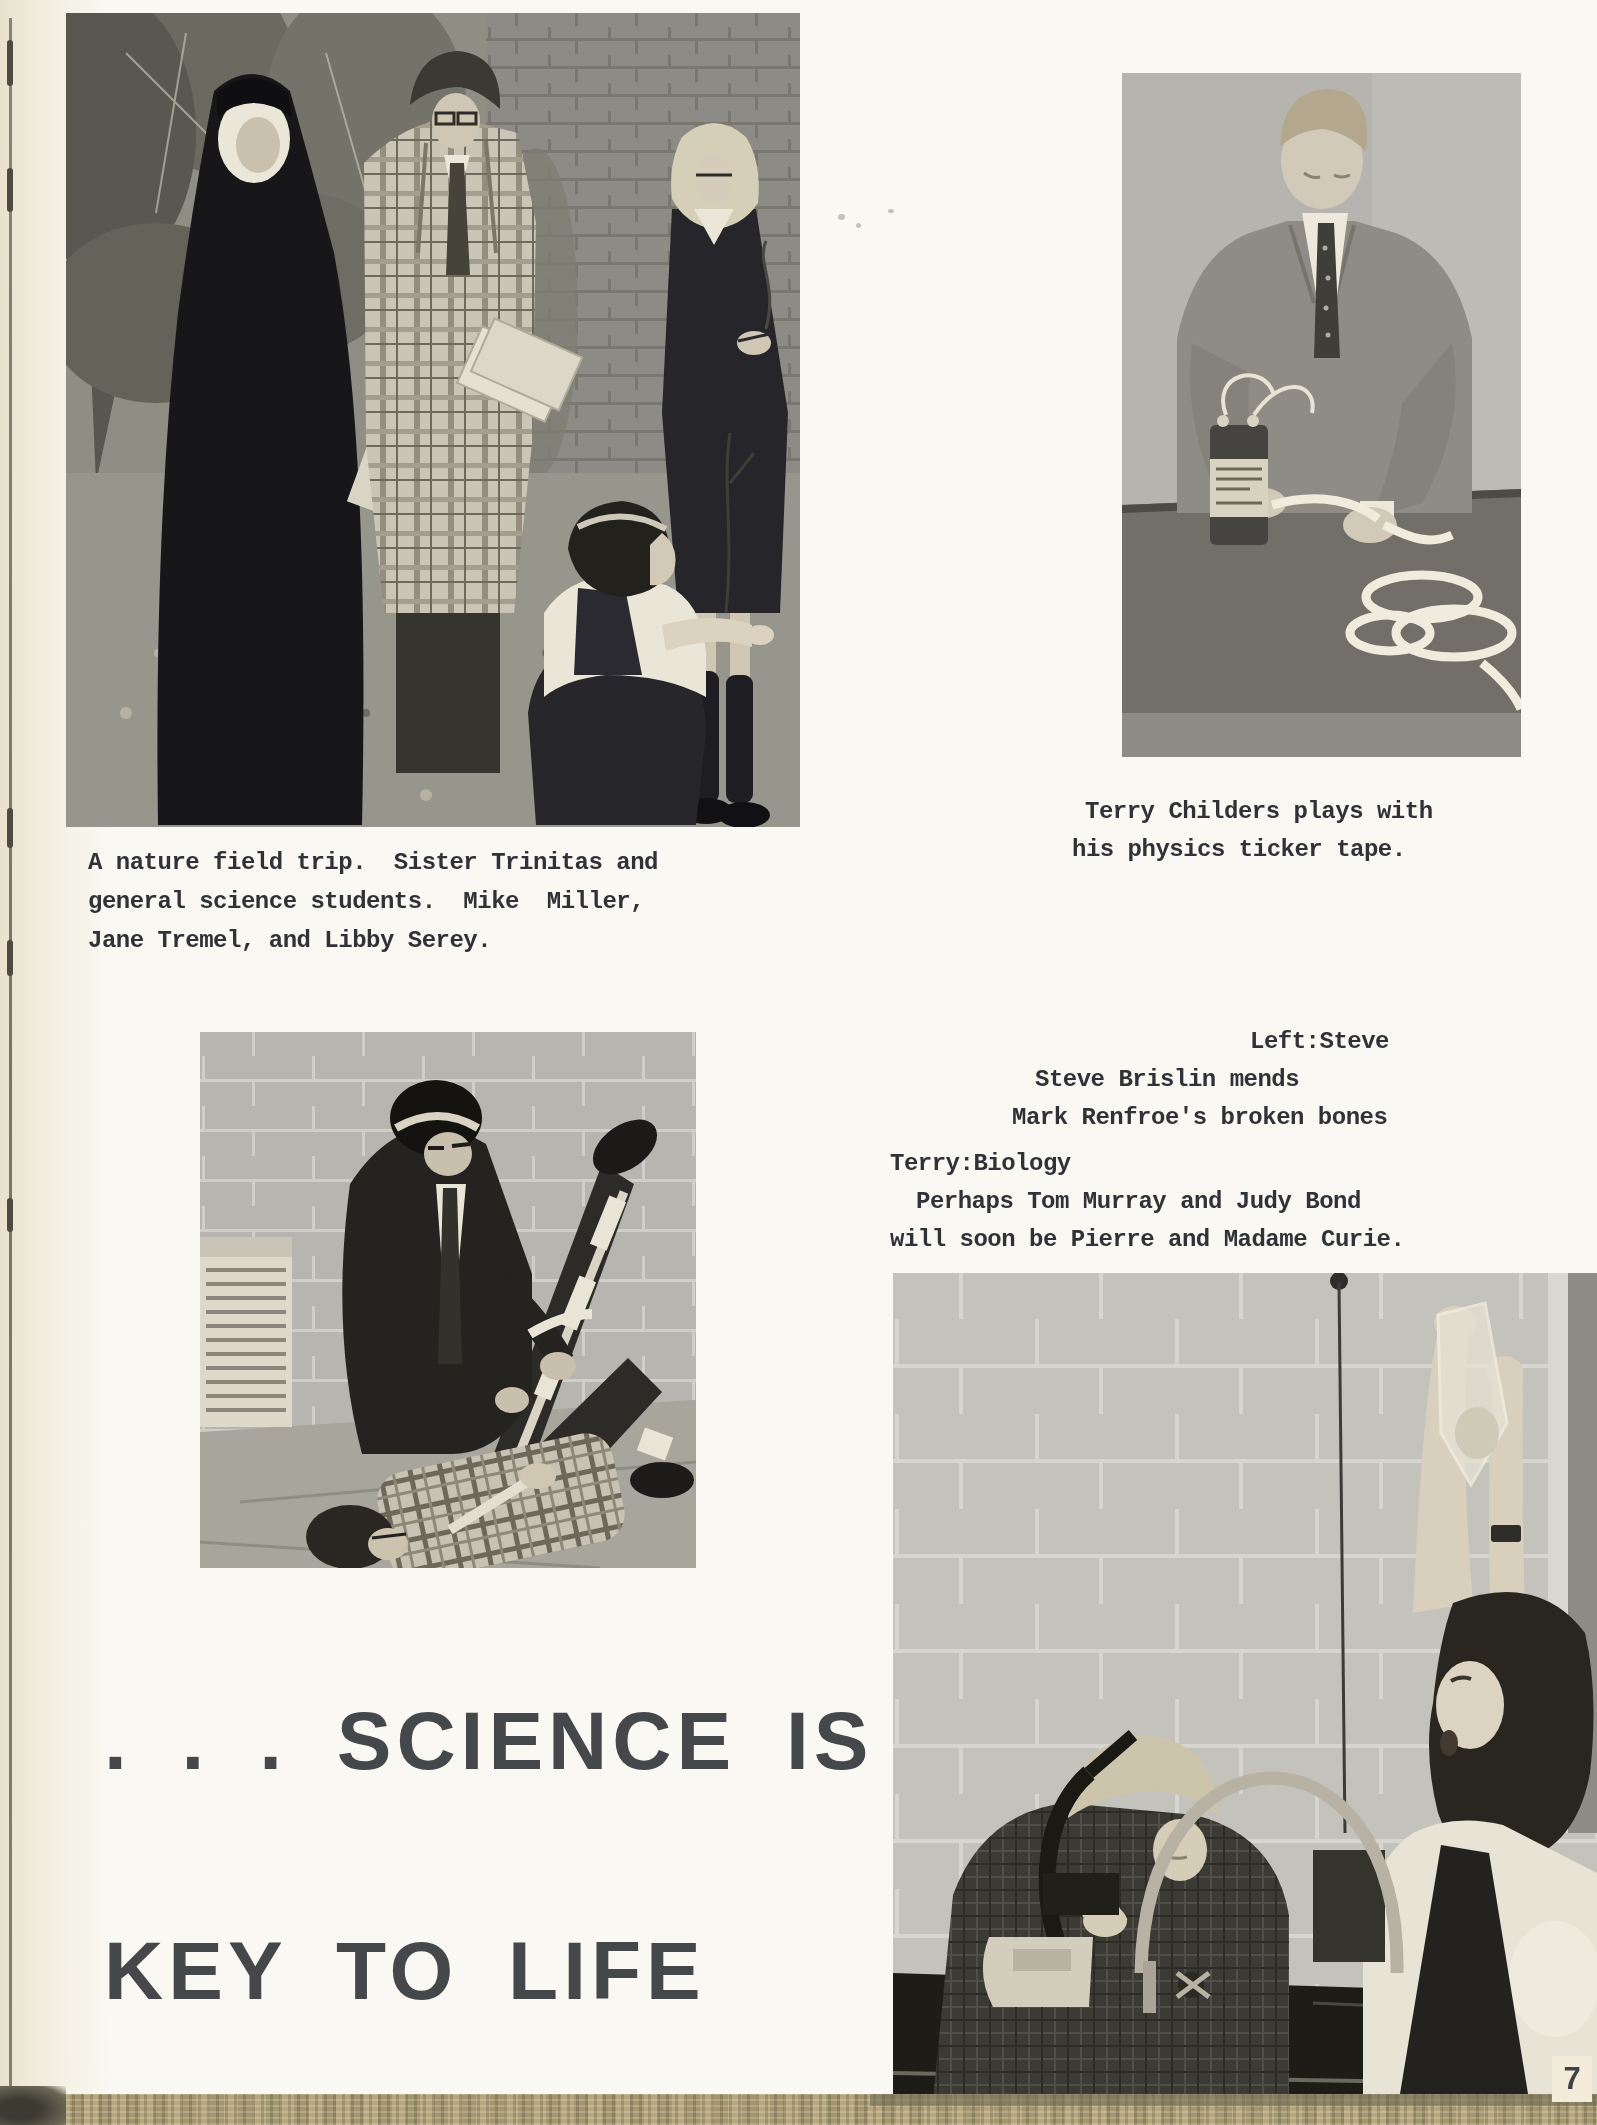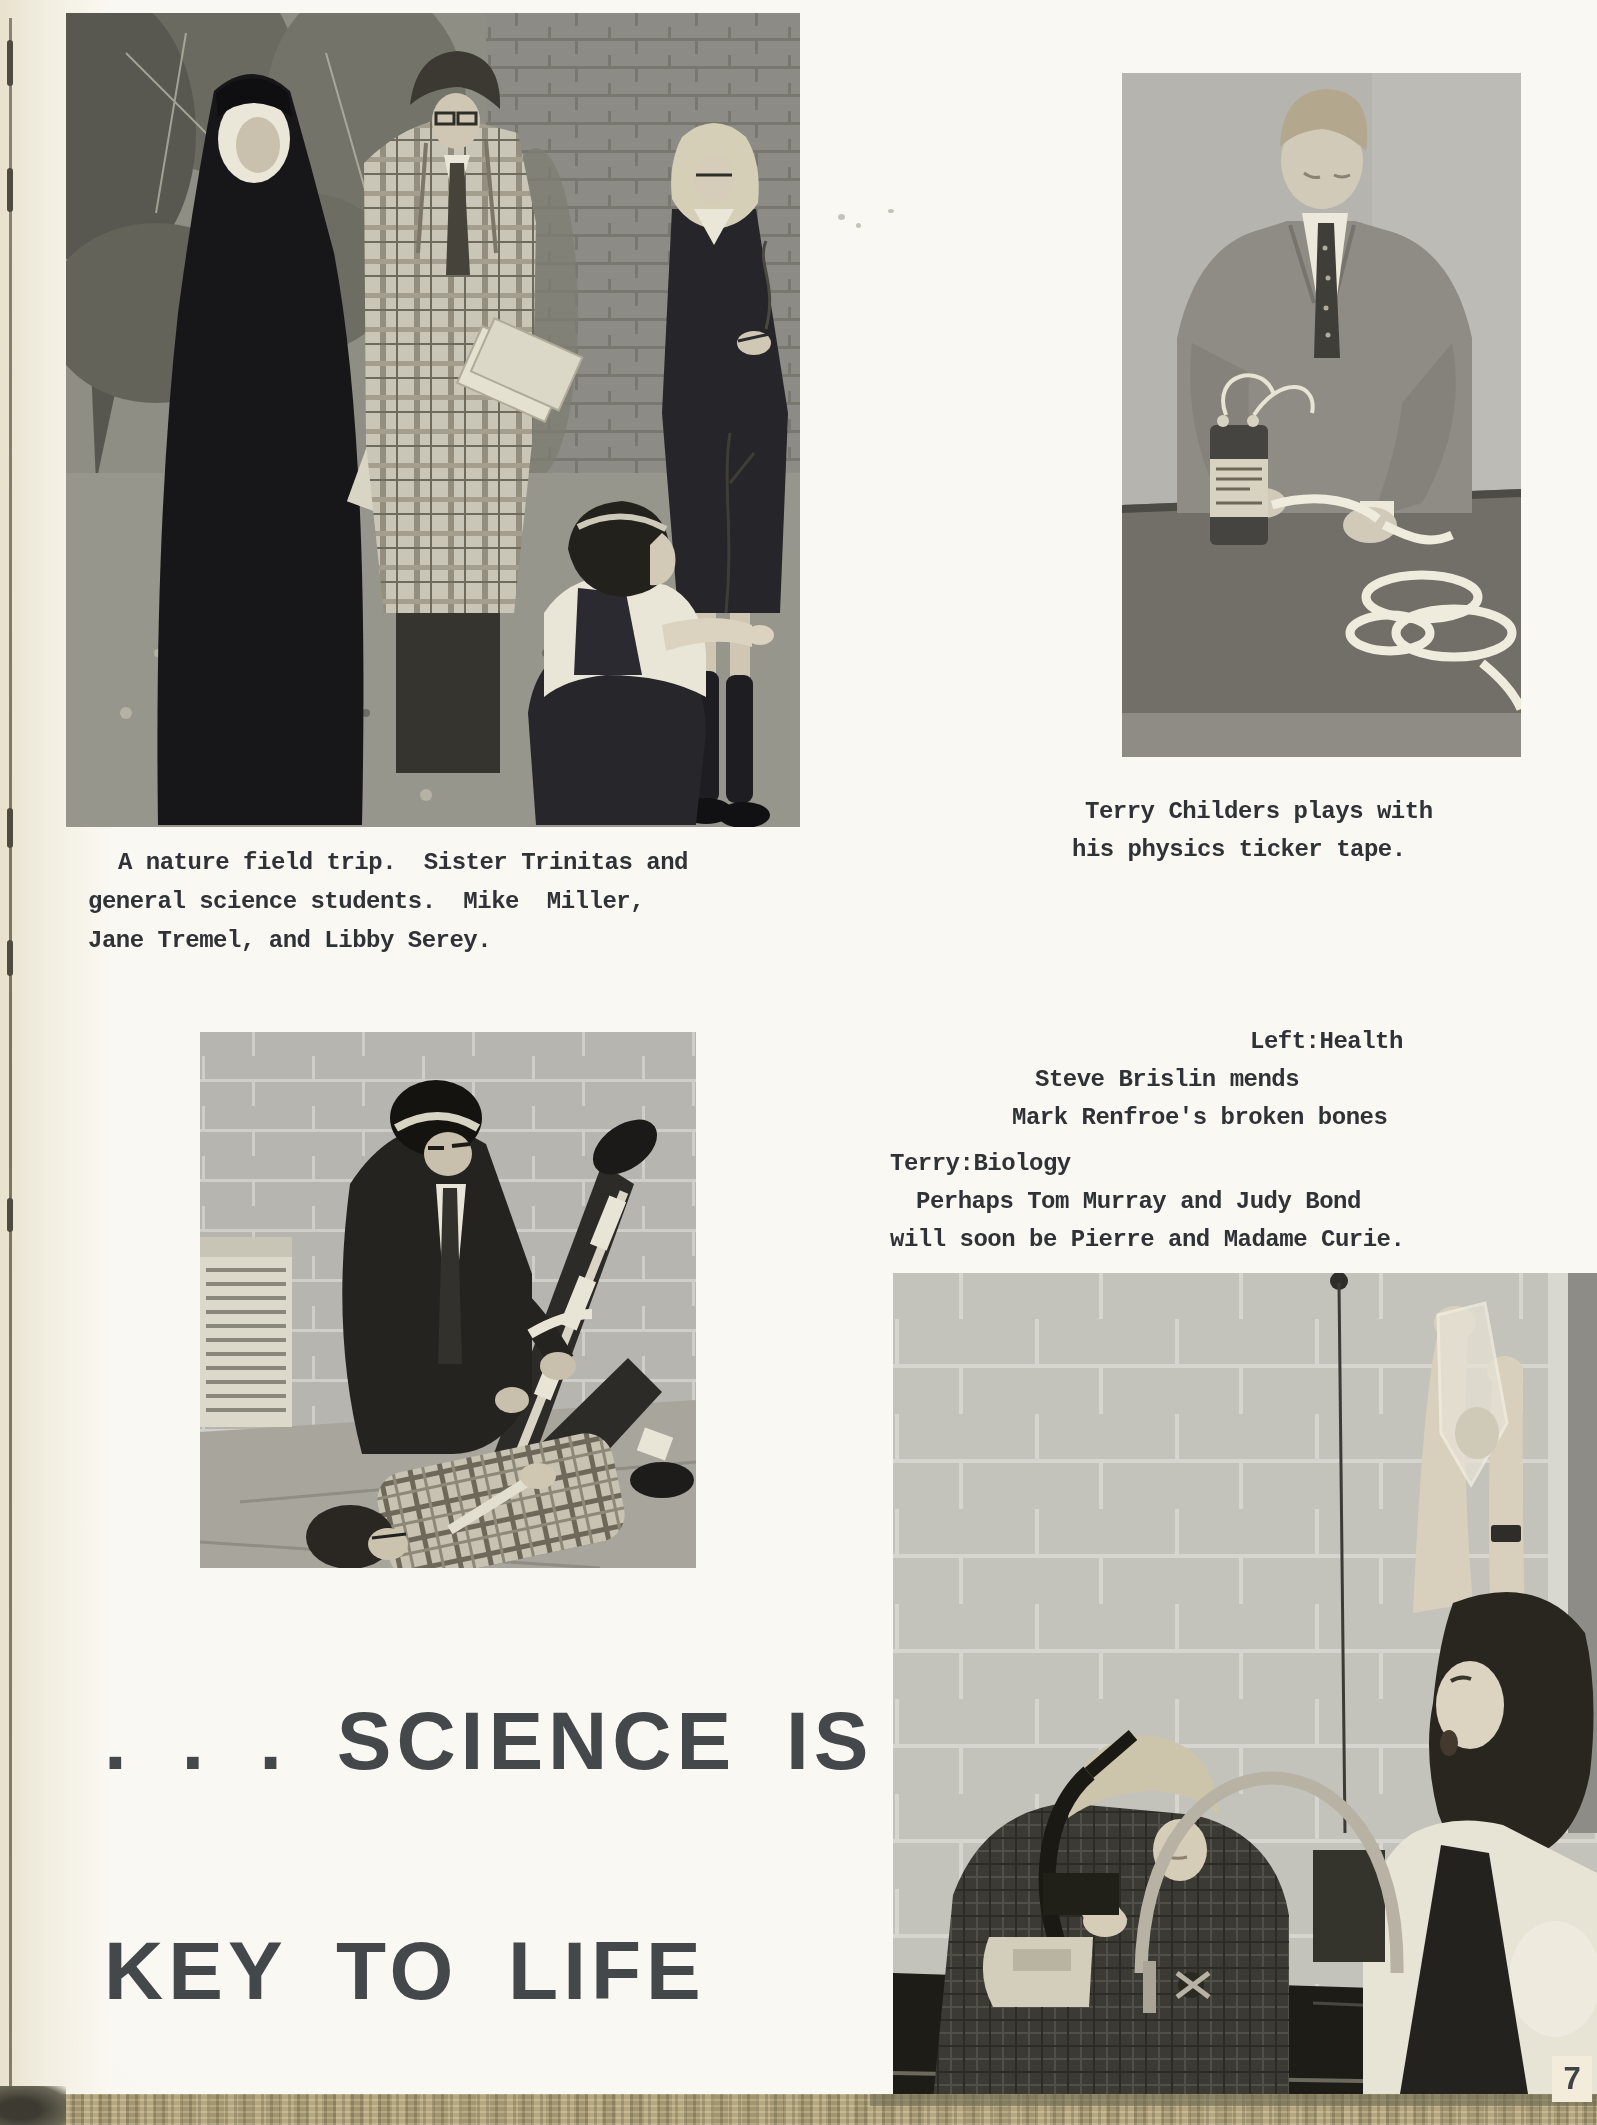--- a/index.html
+++ b/index.html
@@ -143,21 +143,21 @@
         <path d="M596,612 Q650,598 686,612 L686,634 Q650,622 600,638 Z" fill="#dbd3bf"></path>
         <ellipse cx="694" cy="622" rx="14" ry="10" fill="#dbd3bf"></ellipse>
         <path d="M502,536 Q506,492 556,488 Q606,494 604,548 Q600,580 556,584 Q512,580 502,536 Z" fill="#23211c"></path>
         <path d="M512,514 Q556,492 600,516" stroke="#cdc9b9" stroke-width="6" fill="none"></path>
         <path d="M596,520 Q614,534 608,558 Q600,574 584,572 L584,532 Z" fill="#d2cab6"></path>
         <path d="M660,600 C668,520 656,470 664,420 M664,470 L688,440" stroke="#3f3e36" stroke-width="3" fill="none"></path>
       </g>
     </svg>
   </div>
 
-  <div class="tw" style="left:88px;top:851px;margin-left:30px;">A nature field trip.  Sister Trinitas and</div>
+  <div class="tw" style="left:88px;top:851px;">A nature field trip.  Sister Trinitas and</div>
   <div class="tw" style="left:88px;top:929px;">Jane Tremel, and Libby Serey.</div>
   <div class="tw" style="left:88px;top:890px;">general science students.  Mike  Miller,</div>
 
   <div class="photo" style="left:1122px;top:73px;width:399px;height:684px;" aria-label="Black-and-white photo: student in a suit seated at a desk pulling physics ticker tape from a battery-powered timer">
     <svg viewBox="0 0 399 684" preserveAspectRatio="none">
       <rect width="399" height="684" fill="#b5b4ae"></rect>
       <rect x="250" width="149" height="440" fill="#bcbbb5"></rect>
       <g>
         <polygon points="0,432 399,416 399,684 0,684" fill="#716f68"></polygon>
         <polygon points="0,432 399,416 399,424 0,440" fill="#4c4b45"></polygon>
@@ -196,21 +196,21 @@
         <ellipse cx="332" cy="560" rx="58" ry="24"></ellipse>
         <ellipse cx="268" cy="560" rx="40" ry="18"></ellipse>
         <path d="M360,590 C380,606 392,620 399,636"></path>
       </g>
     </svg>
   </div>
 
   <div class="tw" style="left:1085px;top:800px;">Terry Childers plays with</div>
   <div class="tw" style="left:1072px;top:838px;">his physics ticker tape.</div>
 
-  <div class="tw" style="left:1250px;top:1030px;">Left:Health</div>
+  <div class="tw" style="left:1250px;top:1030px;">Left:Steve</div>
   <div class="tw" style="left:1035px;top:1068px;">Steve Brislin mends</div>
   <div class="tw" style="left:1012px;top:1106px;">Mark Renfroe's broken bones</div>
   <div class="tw" style="left:890px;top:1152px;">Terry:Biology</div>
   <div class="tw" style="left:890px;top:1190px;margin-left:26px;">Perhaps Tom Murray and Judy Bond</div>
   <div class="tw" style="left:890px;top:1228px;">will soon be Pierre and Madame Curie.</div>
 
   <div class="photo" style="left:200px;top:1032px;width:496px;height:536px;" aria-label="Black-and-white photo: health class student splinting the raised leg of a classmate lying on the floor by a heater">
     <svg viewBox="0 0 496 536" preserveAspectRatio="none">
       <defs>
         <pattern id="blk3" width="110" height="50" patternUnits="userSpaceOnUse">

